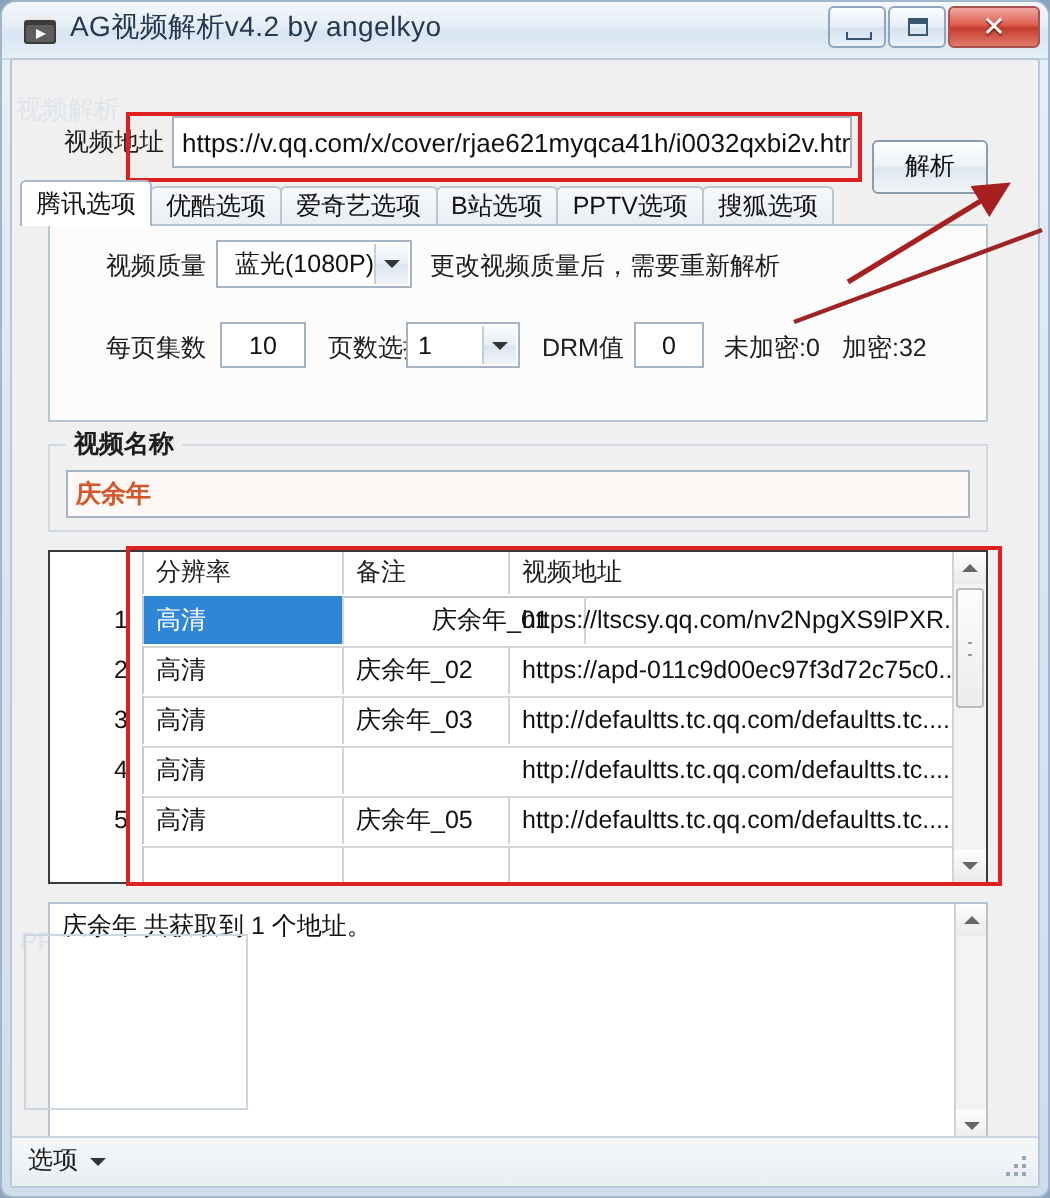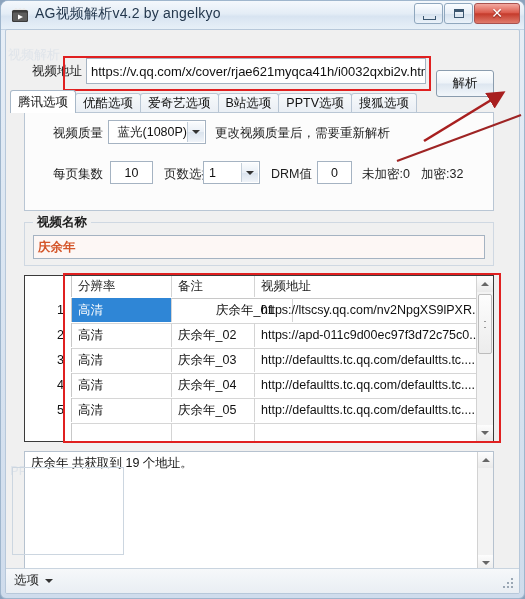--- a/index.html
+++ b/index.html
@@ -219,21 +219,20 @@
       <div class="grow" style="top:72px;">
         <div class="gc num" style="left:0;width:47px;">3</div>
         <div class="gc" style="left:47px;width:100px;">高清</div>
         <div class="gc" style="left:147px;width:83px;">庆余年_03</div>
         <div class="gc" style="left:230px;width:224px;border-right:none;">http://defaultts.tc.qq.com/defaultts.tc....</div>
       </div>
 
       <div class="grow" style="top:97px;">
         <div class="gc num" style="left:0;width:47px;">4</div>
         <div class="gc" style="left:47px;width:100px;">高清</div>
-        <div class="gc" style="left:147px;width:83px;">庆余年_04</div>
         <div class="gc" style="left:230px;width:224px;border-right:none;">http://defaultts.tc.qq.com/defaultts.tc....</div>
       </div>
 
       <div class="grow" style="top:122px;">
         <div class="gc num" style="left:0;width:47px;">5</div>
         <div class="gc" style="left:47px;width:100px;">高清</div>
         <div class="gc" style="left:147px;width:83px;">庆余年_05</div>
         <div class="gc" style="left:230px;width:224px;border-right:none;">http://defaultts.tc.qq.com/defaultts.tc....</div>
       </div>
 
@@ -245,21 +244,21 @@
       </div>
 
       <div class="vsb">
         <i class="ar up"></i>
         <i class="thumb"></i>
         <i class="ar dn"></i>
       </div>
     </div>
 
     <div class="logbox" style="left:18px;top:421px;width:470px;height:121px;">
-      <span class="logline">庆余年 共获取到 19 个地址。</span>
+      <span class="logline">庆余年 共获取到 1 个地址。</span>
       <div class="vsb" style="width:15px;">
         <i class="ar up"></i>
         <i class="ar dn"></i>
       </div>
     </div>
 
     <div class="logbox" style="left:6px;top:437px;width:112px;height:88px;border-color:#ccd6e0;background:transparent;"></div>
 
     <div class="statusbar">
       <span class="sb-item">选项</span>

